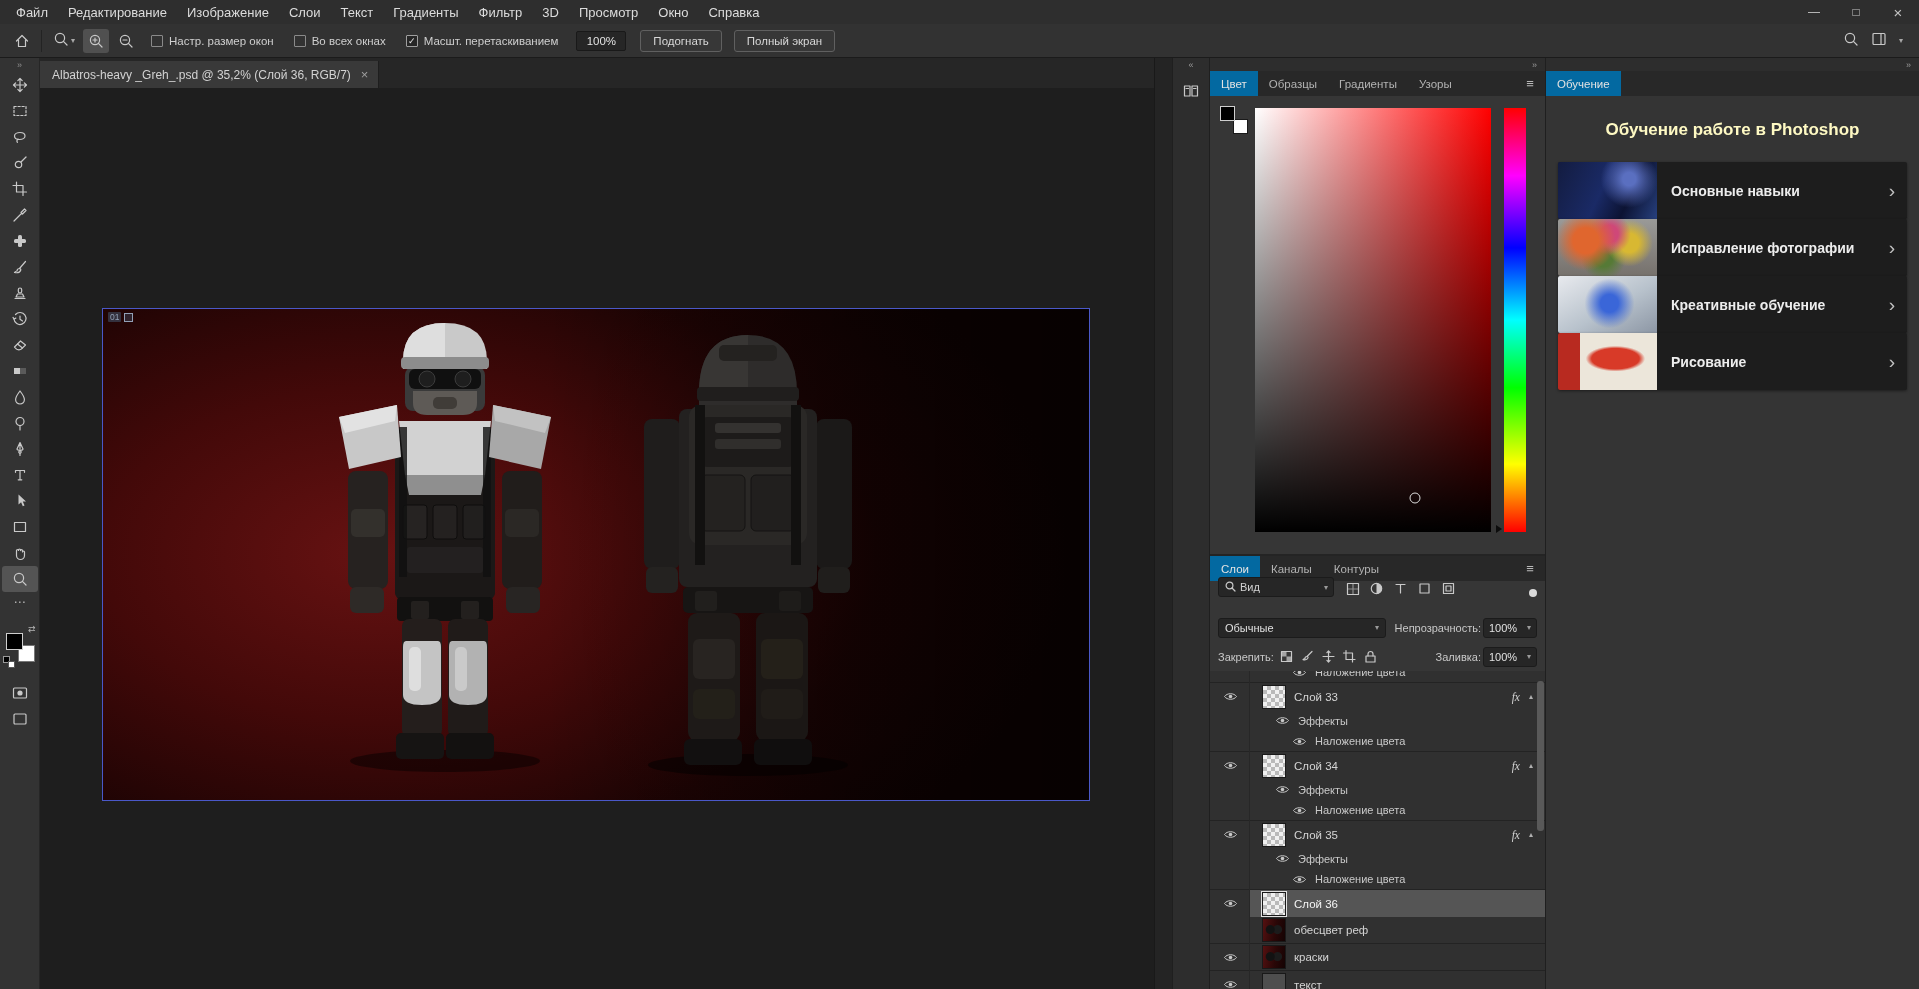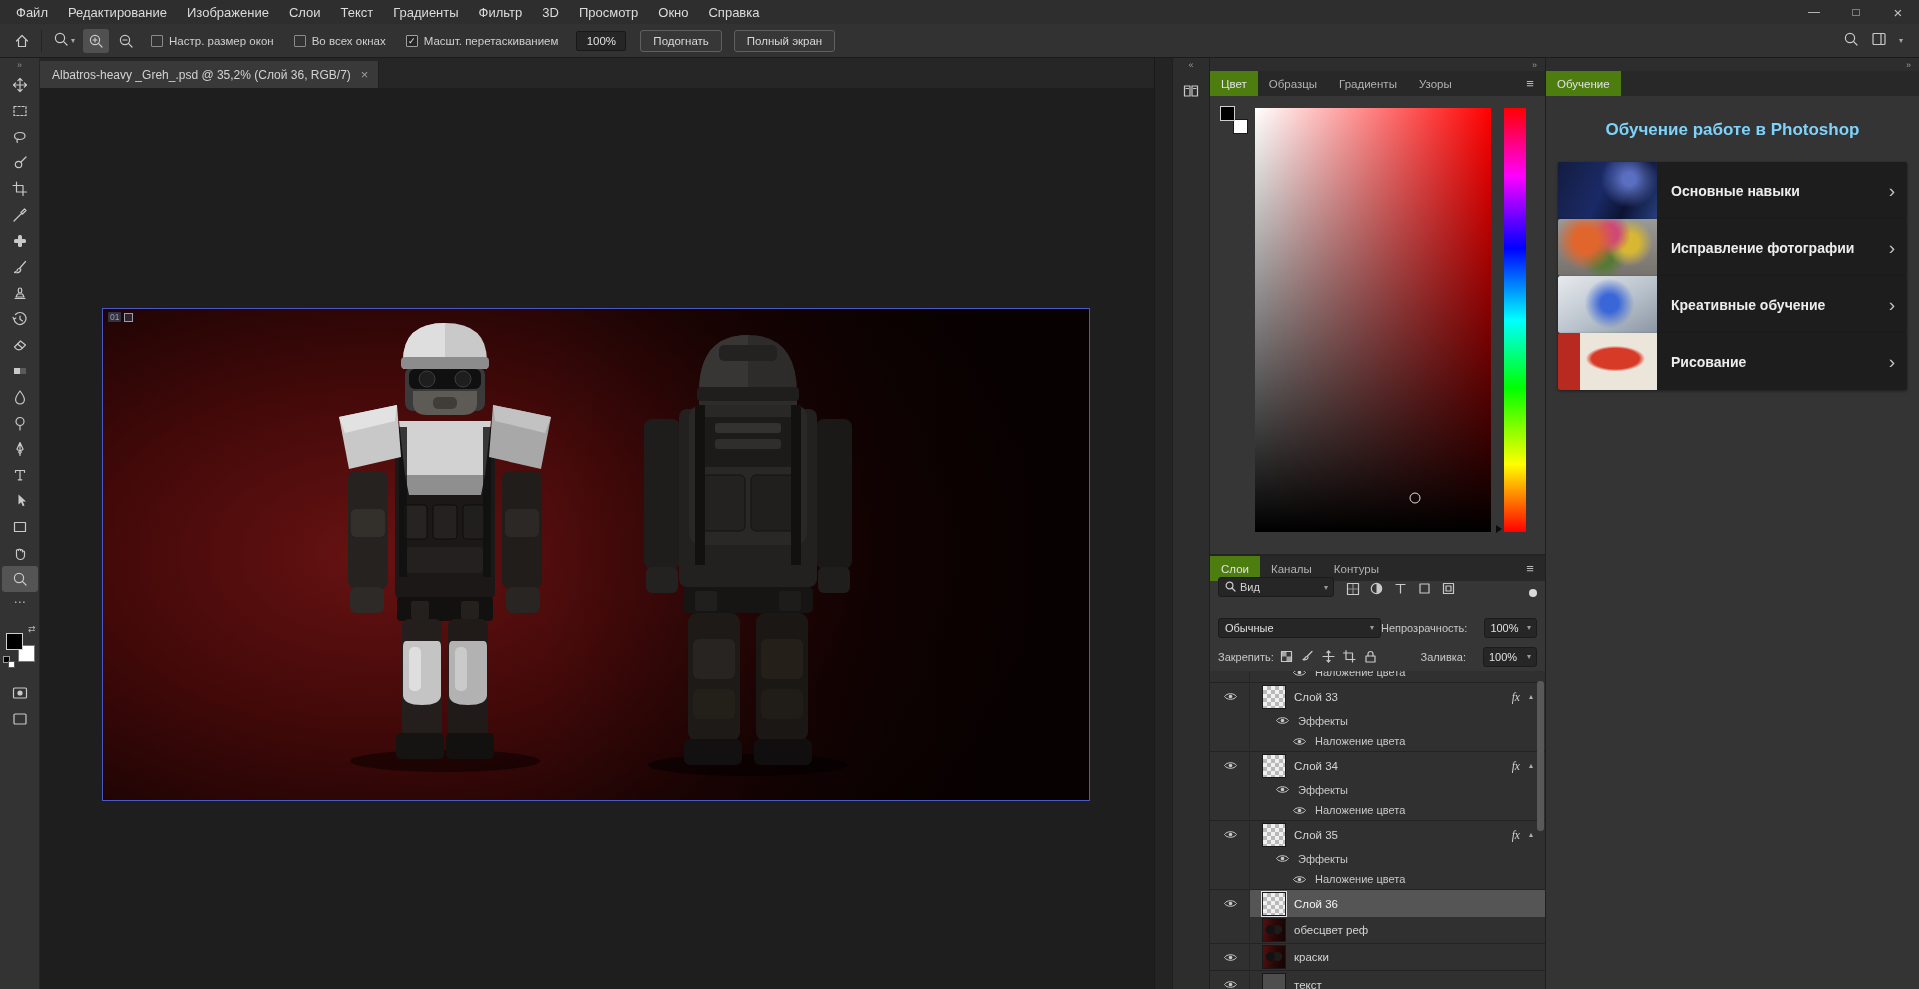--- a/index.html
+++ b/index.html
@@ -68,21 +68,21 @@
   .collapsed-dock{width:37px;background:#2d2d2d;border-left:1px solid #1f1f1f;display:flex;flex-direction:column;align-items:center;flex:0 0 auto;}
   .dock-chevrons{height:13px;width:100%;display:flex;align-items:center;font-size:9px;color:#9a9a9a;flex:0 0 auto;}
   .dock-chevrons.center{justify-content:center;}
   .dock-chevrons.right{justify-content:flex-end;padding-right:8px;}
   .cd-btn{width:30px;height:26px;margin-top:7px;display:flex;align-items:center;justify-content:center;border-radius:3px;}
 
   
   .middle-dock{width:336px;background:#2d2d2d;border-left:1px solid #1f1f1f;display:flex;flex-direction:column;flex:0 0 auto;min-height:0;}
   .panel-tabs{height:25px;background:#282828;display:flex;align-items:stretch;flex:0 0 auto;}
   .ptab{padding:0 11px;display:flex;align-items:center;font-size:11.5px;color:#b2b2b2;}
-  .ptab.active{background:#4d7c0f;color:#e2e2e2;}
+  .ptab.active{background:#0369a1;color:#e2e2e2;}
   .panel-menu{margin-left:auto;width:30px;display:flex;align-items:center;justify-content:center;color:#b8b8b8;font-size:13px;}
   .color-body{height:458px;background:#363636;position:relative;flex:0 0 auto;}
   .mini-swatch{position:absolute;left:10px;top:10px;width:28px;height:28px;}
   .mini-bg{position:absolute;right:0;bottom:0;width:15px;height:15px;background:#fff;border:1px solid #1a1a1a;}
   .mini-fg{position:absolute;left:0;top:0;width:15px;height:15px;background:#000;border:1px solid #cfcfcf;}
   .sat-field{position:absolute;left:45px;top:12px;width:236px;height:424px;
     background:linear-gradient(to bottom, rgba(0,0,0,0), #000), linear-gradient(to right, #fff, #f00);}
   .sat-cursor{position:absolute;left:68%;top:92%;width:11px;height:11px;border:1.5px solid #dcdcdc;border-radius:50%;transform:translate(-50%,-50%);}
   .hue-strip{position:absolute;left:294px;top:12px;width:22px;height:424px;
     background:linear-gradient(to bottom,#f00 0%,#f0f 16%,#00f 33%,#0ff 50%,#0f0 66%,#ff0 84%,#f00 100%);}
@@ -94,21 +94,21 @@
   .search-box{width:116px;height:20px;background:#262626;border:1px solid #1b1b1b;border-radius:3px;display:flex;align-items:center;padding:0 5px;gap:4px;color:#d2d2d2;}
   .sb-chev{margin-left:auto;font-size:8px;color:#9a9a9a;}
   .filter-icons{display:flex;gap:6px;align-items:center;}
   .f-icon{width:18px;height:18px;display:flex;align-items:center;justify-content:center;}
   .filter-dot{margin-left:auto;width:8px;height:8px;border-radius:50%;background:#dadada;}
   .blend-row{height:29px;display:flex;align-items:center;padding:0 8px;}
   .select{height:20px;background:#262626;border:1px solid #1b1b1b;border-radius:3px;display:flex;align-items:center;padding:0 6px;color:#e0e0e0;}
   .sel-chev{margin-left:auto;font-size:8px;color:#9a9a9a;padding-left:6px;}
   .blend-select{width:168px;}
   .num-field{width:54px;height:20px;background:#262626;border:1px solid #1b1b1b;border-radius:3px;display:flex;align-items:center;justify-content:space-between;padding:0 5px;color:#e0e0e0;}
-  .row-label{margin-left:auto;margin-right:17px;white-space:nowrap;}
+  .row-label{margin-left:auto;margin-right:2px;white-space:nowrap;}
   .lock-row{height:29px;display:flex;align-items:center;padding:0 8px;}
   .lock-icons{display:flex;gap:4px;align-items:center;margin-left:4px;}
   .l-icon{width:17px;height:17px;display:flex;align-items:center;justify-content:center;}
 
   .layers-list{flex:1;background:#303030;position:relative;overflow:hidden;}
   .layers-list::before{content:"";position:absolute;left:39px;top:0;bottom:0;width:1px;background:#272727;z-index:2;}
   .list-inner{margin-top:-9px;}
   .layer-row{display:flex;align-items:stretch;}
   .layer-row.layer{height:27px;}
   .layer-row.effects_header,.layer-row.effect_item{height:21px;}
@@ -134,21 +134,21 @@
   .fx-wrap{margin-left:auto;display:flex;align-items:center;gap:9px;}
   .fx-label{font-style:italic;font-size:11.5px;color:#d2d2d2;font-family:"Liberation Serif","DejaVu Serif",serif;}
   .fx-chev{font-size:8px;color:#b0b0b0;}
   .group-end{border-bottom:1px solid #232323;}
   .lp-scrollbar{position:absolute;top:2px;right:1px;bottom:2px;width:7px;z-index:4;}
   .lp-thumb{position:absolute;top:8px;right:0;width:7px;height:150px;background:#595959;border-radius:3px;}
 
   
   .learn-dock{width:374px;background:#2d2d2d;border-left:1px solid #1f1f1f;display:flex;flex-direction:column;flex:0 0 auto;}
   .learn-body{flex:1;background:#343434;padding-top:24px;}
-  .learn-title{text-align:center;font-size:17px;font-weight:700;color:#7dd3fc;}
+  .learn-title{text-align:center;font-size:17px;font-weight:700;color:#fef9c3;}
   .learn-sub{margin-top:10px;text-align:center;font-size:12.5px;font-weight:700;color:#e6e6e6;line-height:19px;}
   .cards{margin:22px 12px 0;display:flex;flex-direction:column;}
   .card{height:57px;background:#1d1d1d;display:flex;align-items:center;border-radius:2px;overflow:hidden;box-shadow:0 1px 3px rgba(0,0,0,.45);}
   .card-thumb{width:99px;height:57px;flex:0 0 auto;}
   .card-label{flex:1;padding-left:14px;font-size:14px;font-weight:700;color:#ededed;}
   .card-chev{padding-right:12px;font-size:19px;color:#c2c2c2;}
   .thumb-basics{background:radial-gradient(circle at 72% 30%, #5a6fc0 0 8%, transparent 35%),
     linear-gradient(115deg,#131c40,#1a2a66 45%,#0c1333 70%,#27407e);}
   .thumb-photo{background:radial-gradient(circle at 28% 38%, #e0662e 0 16%, transparent 38%),
     radial-gradient(circle at 52% 26%, #cf4878 0 13%, transparent 32%),

